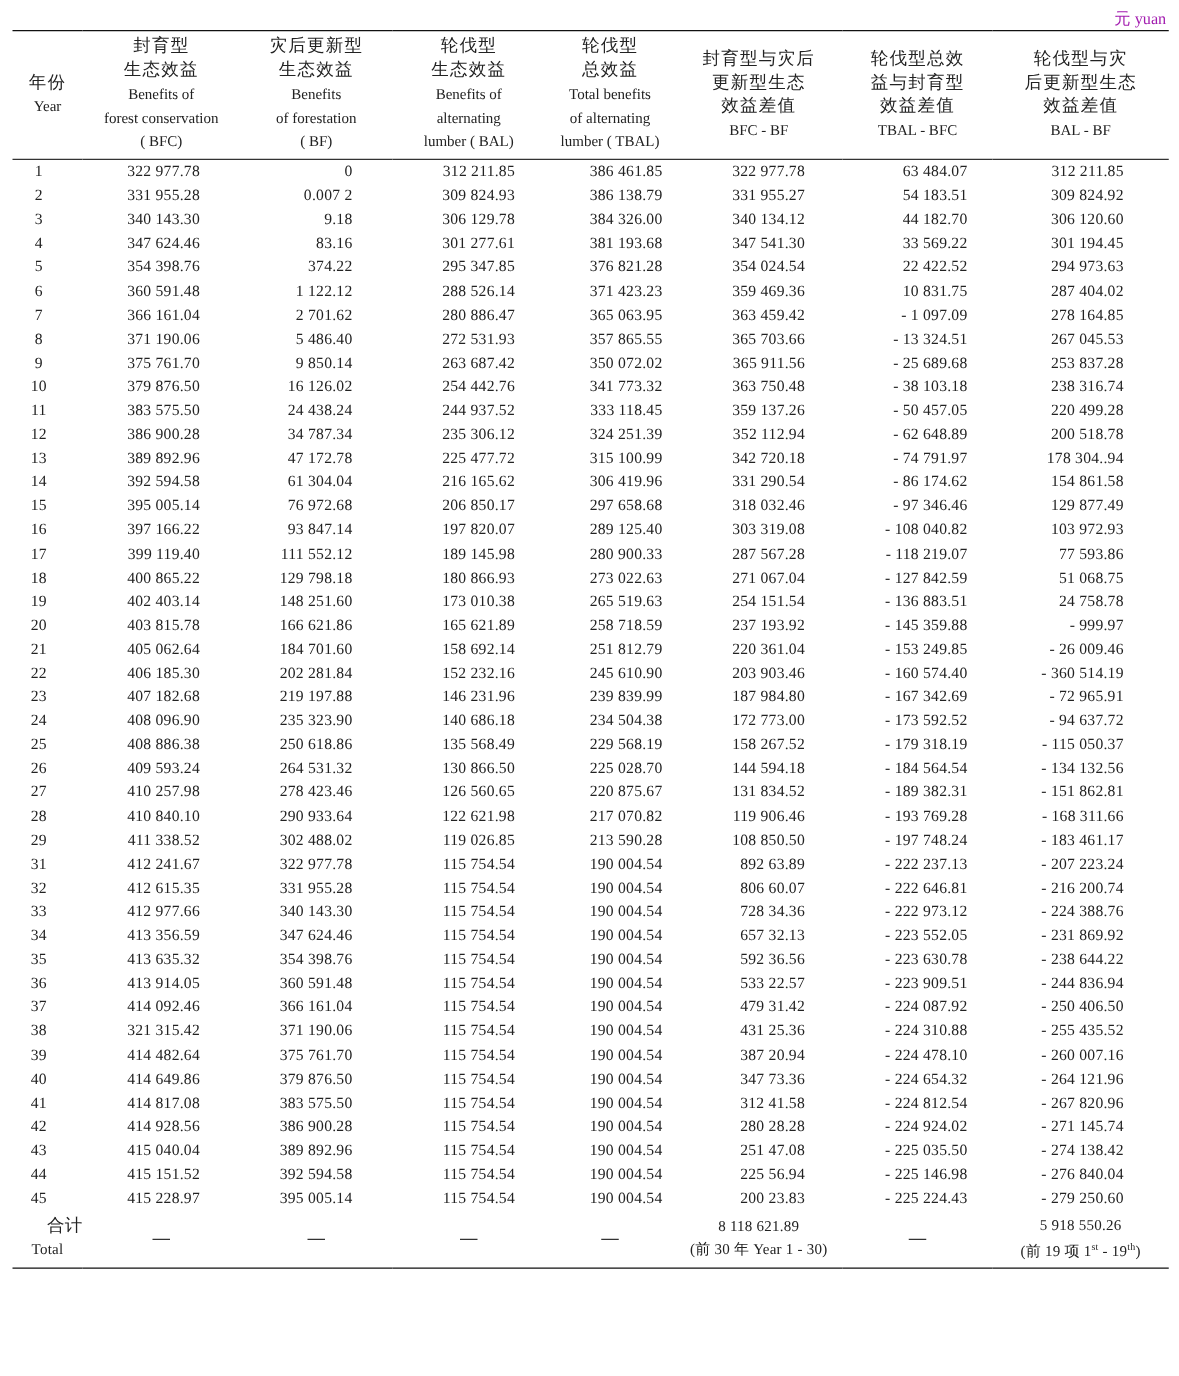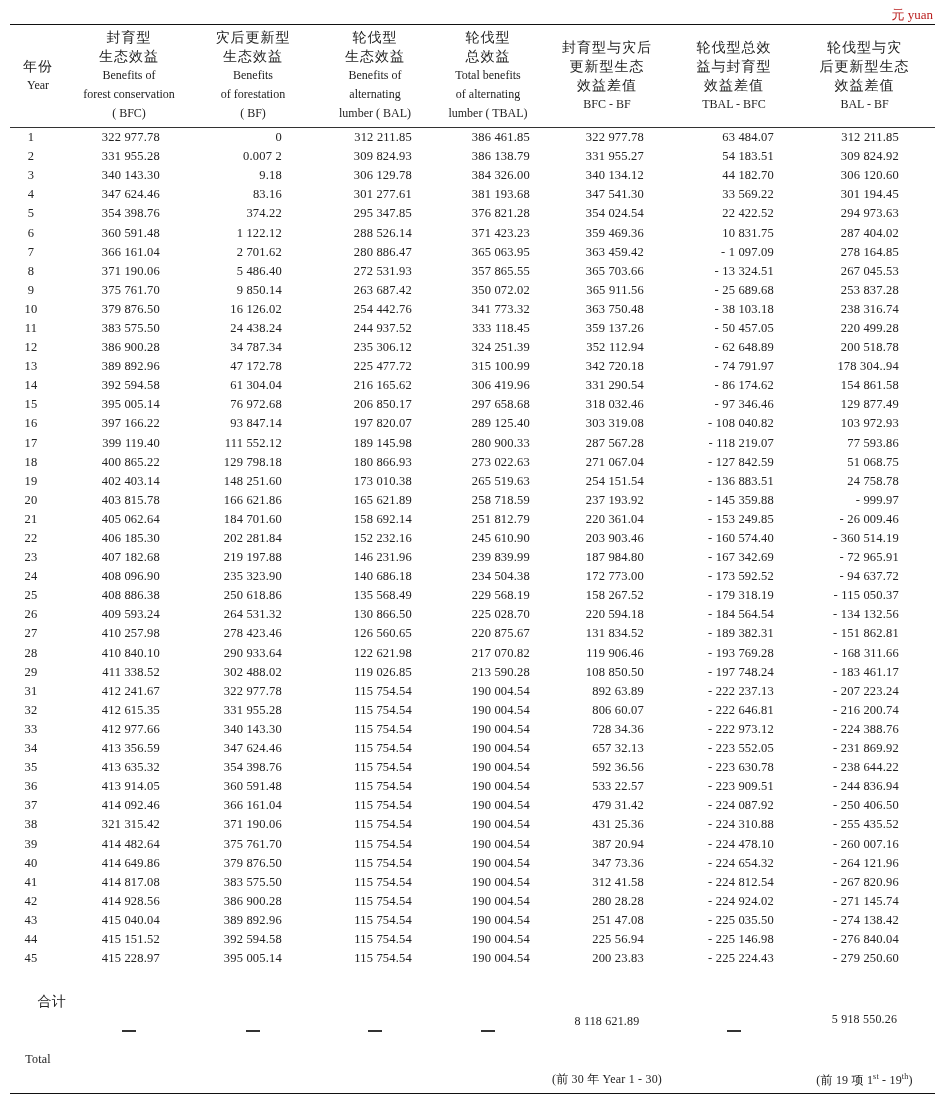--- a/index.html
+++ b/index.html
@@ -3,21 +3,21 @@
 <meta charset="utf-8">
 <style>
   html, body { margin: 0; padding: 0; background: #ffffff; }
   body {
     width: 943px; height: 1101px; overflow: hidden; position: relative;
     font-family: "Liberation Serif", "DejaVu Serif", serif;
     color: #222;
   }
   .unit {
     position: absolute; top: 6px; right: 10px;
-    font-size: 13px; color: #b91c1c;
+    font-size: 13px; color: #a21caf;
   }
   table {
     position: absolute; top: 24px; left: 10px;
     width: 925px; border-collapse: collapse; table-layout: fixed;
   }
   thead tr.head-row th {
     border-top: 1.6px solid #111;
     border-bottom: 1px solid #333;
     font-weight: normal; font-size: 12px; line-height: 16px;
     padding: 3px 2px 4px 2px; vertical-align: middle; text-align: center;
@@ -33,21 +33,21 @@
   col.c3 { width: 122px; } col.c4 { width: 104px; } col.c5 { width: 134px; }
   col.c6 { width: 120px; } col.c7 { width: 141px; }
   td.v1 { padding-right: 32px; } td.v2 { padding-right: 32px; } td.v3 { padding-right: 24px; }
   td.v4 { padding-right: 10px; } td.v5 { padding-right: 30px; } td.v6 { padding-right: 20px; }
   td.v7 { padding-right: 36px; }
   tr.total-row td {
     border-bottom: 1.6px solid #111; text-align: center; vertical-align: middle;
     height: 40px; padding: 2px 0 4px 0; font-size: 12.5px; line-height: 18px;
   }
   tr.total-row td .zh { display: block; font-size: 14px; font-family: "DejaVu Sans", sans-serif; text-align: right; }
-  tr.total-row td .en { display: block; font-size: 12px; margin-top: 40px; }
+  tr.total-row td .en { display: block; font-size: 12px; }
   .dash { display: inline-block; width: 14px; height: 1.5px; background: #333; vertical-align: middle; }
   sup { font-size: 8px; }
 </style>
 </head>
 <body>
 
 <div class="unit">元 yuan</div>
 
 <table>
   <colgroup>
@@ -364,21 +364,21 @@
         <td class="v5">158 267.52</td>
         <td class="v6">- 179 318.19</td>
         <td class="v7">- 115 050.37</td>
       </tr>
       <tr>
         <td class="year">26</td>
         <td class="v1">409 593.24</td>
         <td class="v2">264 531.32</td>
         <td class="v3">130 866.50</td>
         <td class="v4">225 028.70</td>
-        <td class="v5">220 594.18</td>
+        <td class="v5">144 594.18</td>
         <td class="v6">- 184 564.54</td>
         <td class="v7">- 134 132.56</td>
       </tr>
       <tr>
         <td class="year">27</td>
         <td class="v1">410 257.98</td>
         <td class="v2">278 423.46</td>
         <td class="v3">126 560.65</td>
         <td class="v4">220 875.67</td>
         <td class="v5">131 834.52</td>

